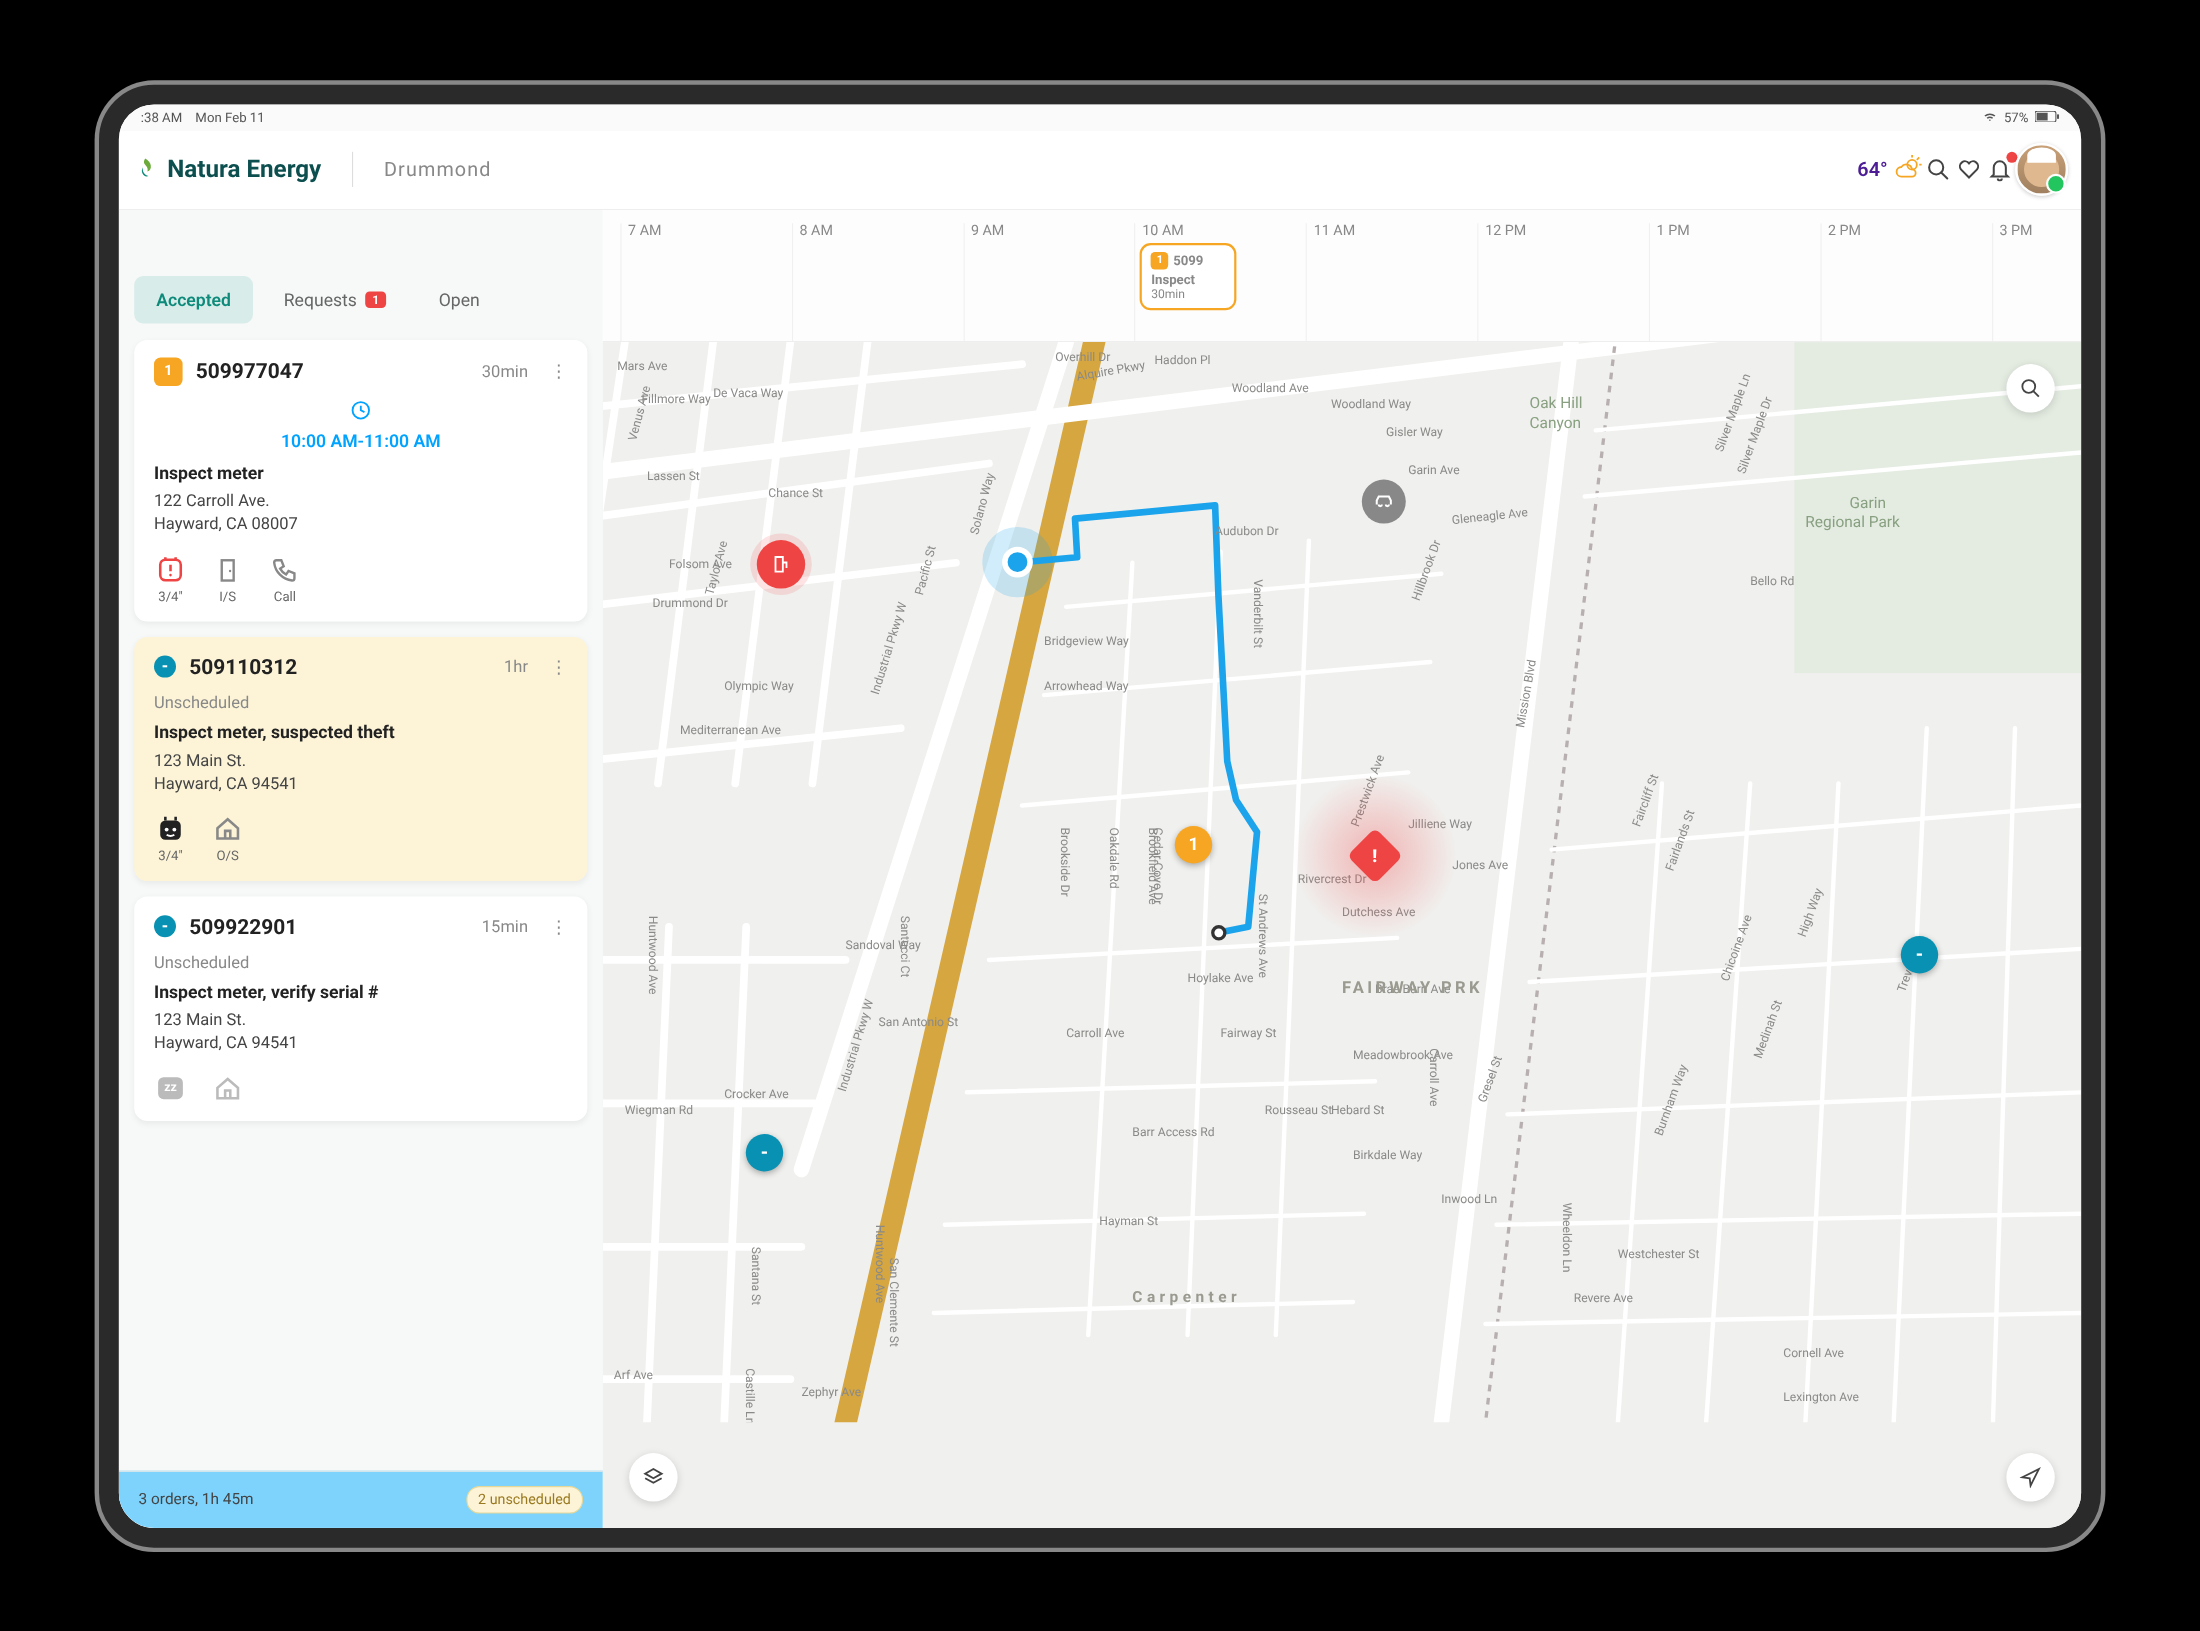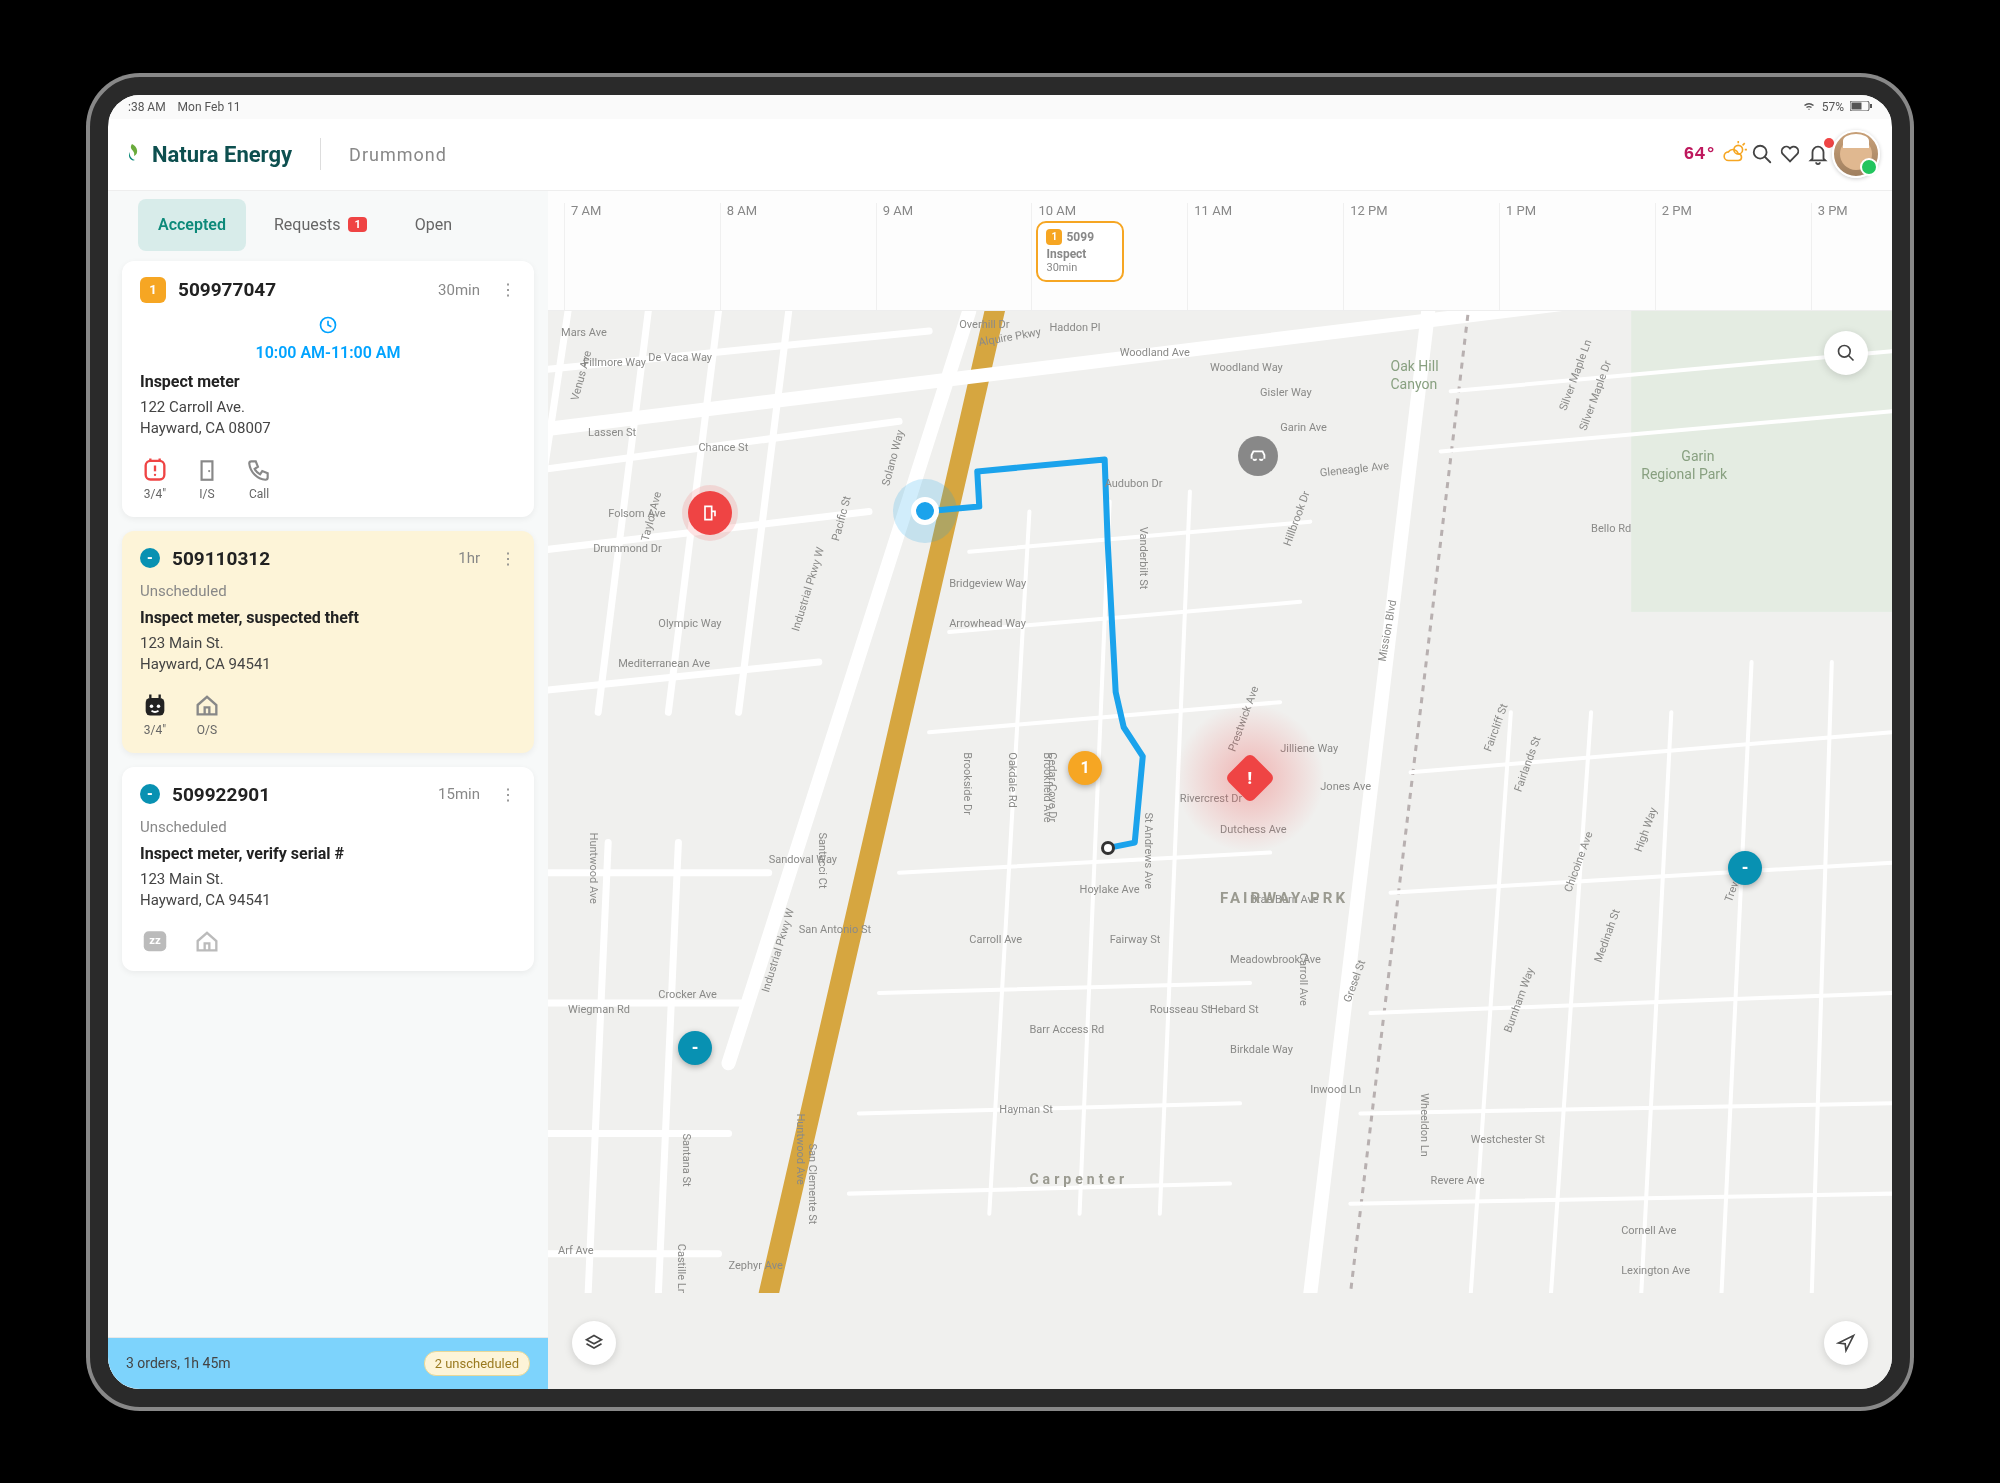--- a/index.html
+++ b/index.html
@@ -40,34 +40,34 @@
   height: 72px;
   display: flex;
   align-items: center;
   padding: 0 12px;
   border-bottom: 1px solid #eee;
 }
 .logo { display: flex; align-items: center; gap: 8px; font-size: 22px; font-weight: 700; color: #0d4f4f; }
 .logo-icon { width: 24px; height: 24px; }
 .divider-v { width: 1px; height: 32px; background: #ddd; margin: 0 28px; }
 .subtitle { color: #888; font-size: 18px; letter-spacing: 1px; }
-.header-right { margin-left: auto; display: flex; align-items: center; color: #be185d; font-family: Liberation Mono, monospace; }
+.header-right { margin-left: auto; display: flex; align-items: center; color: #4c1d95; }
 .weather { display: flex; align-items: center; gap: 6px; font-size: 18px; font-weight: 600; }
 .icon-btn { width: 28px; height: 28px; display: flex; align-items: center; justify-content: center; cursor: pointer; position: relative; }
 .notif-dot { position: absolute; top: -2px; right: -2px; width: 10px; height: 10px; background: #ef4444; border-radius: 50%; }
 .avatar { width: 48px; height: 48px; border-radius: 50%; background: linear-gradient(#c8a078,#a08060); position: relative; border: 2px solid #fff; box-shadow: 0 1px 4px rgba(0,0,0,.2); }
 .avatar::after { content:''; position:absolute; bottom:0; right:0; width:14px; height:14px; background:#22c55e; border:2px solid #fff; border-radius:50%; }
 .avatar-face { position:absolute; inset:6px; background:#e0b890; border-radius:50%; }
 .avatar-hat { position:absolute; top:2px; left:50%; transform:translateX(-50%); width:26px; height:14px; background:#fff; border-radius:50% 50% 0 0; }
 
 .main { flex: 1; display: flex; overflow: hidden; }
 
 
 .sidebar { width: 440px; display: flex; flex-direction: column; background: #f7f9f9; }
-.tabs { display: flex; height: 60px; padding: 8px 30px 0; gap: 8px; }
+.tabs { display: flex; height: 60px; align-items: center; padding: 8px 14px 0; gap: 8px; margin-top: 48px; }
 .tab { padding: 12px 20px; border-radius: 8px; font-size: 16px; color: #666; cursor: pointer; display: flex; align-items: center; gap: 8px; }
 .tab.active { background: #d8ecea; color: #0d8a7a; font-weight: 600; }
 .badge { background: #ef4444; color: #fff; font-size: 11px; padding: 1px 6px; border-radius: 4px; font-weight: 700; }
 
 .orders { flex: 1; overflow-y: auto; padding: 10px 14px 0; display: flex; flex-direction: column; gap: 14px; }
 .order-card { background: #fff; border-radius: 12px; padding: 16px 18px; box-shadow: 0 2px 6px rgba(0,0,0,.06); }
 .order-card.warn { background: #fdf4d8; }
 .card-head { display: flex; align-items: center; gap: 12px; margin-bottom: 12px; }
 .card-num-badge { width: 26px; height: 26px; border-radius: 6px; display: flex; align-items: center; justify-content: center; font-size: 13px; font-weight: 700; color: #fff; }
 .card-num-badge.orange { background: #f6a623; }

